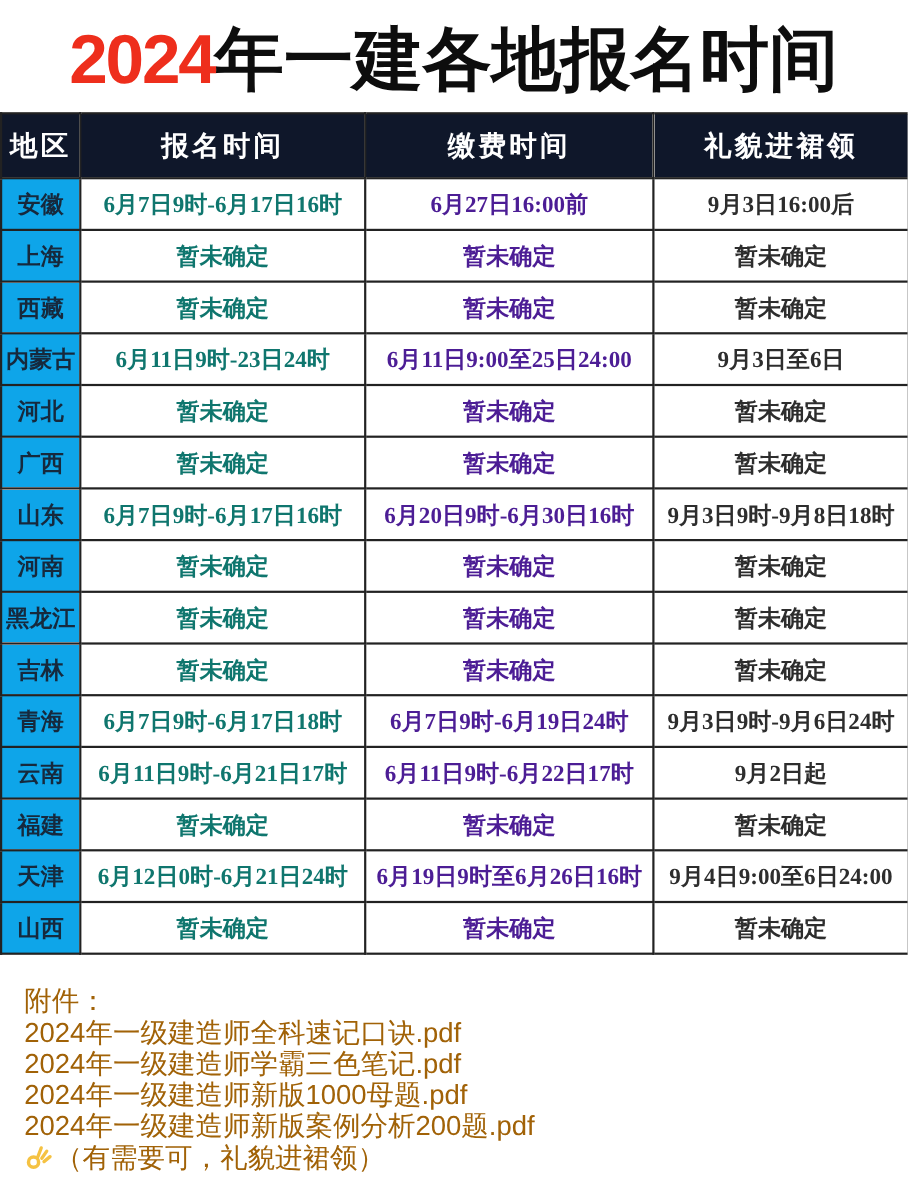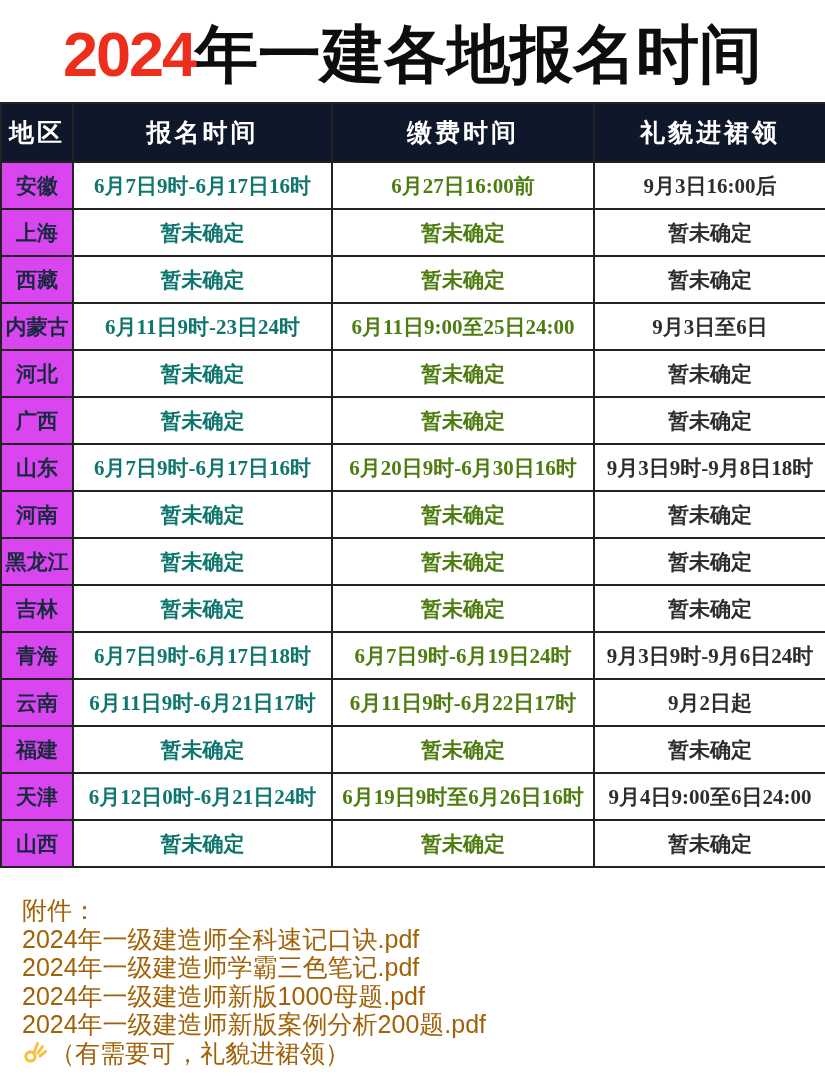--- a/index.html
+++ b/index.html
@@ -48,27 +48,27 @@
     letter-spacing: 3px;
     font-family: "Liberation Sans", sans-serif;
   }
   table.reg td {
     height: 45px;
     font-family: "Liberation Serif", serif;
     font-weight: bold;
     font-size: 21px;
   }
   td.region {
-    background: #d946ef;
+    background: #0ea5e9;
     color: #16293d;
     border-right-width: 3px;
   }
   th.region-h { border-right-width: 3px; }
   td.signup { color: #0f766e; }
-  td.pay    { color: #4d7c0f; }
+  td.pay    { color: #4c1d95; }
   td.print  { color: #2d2d2d; }
 
   
   .footer {
     margin: 28px 0 0 22px;
     font-size: 25px;
     color: #a16207;
     line-height: 28.6px;
   }
   .footer .line { height: 28.6px; }

